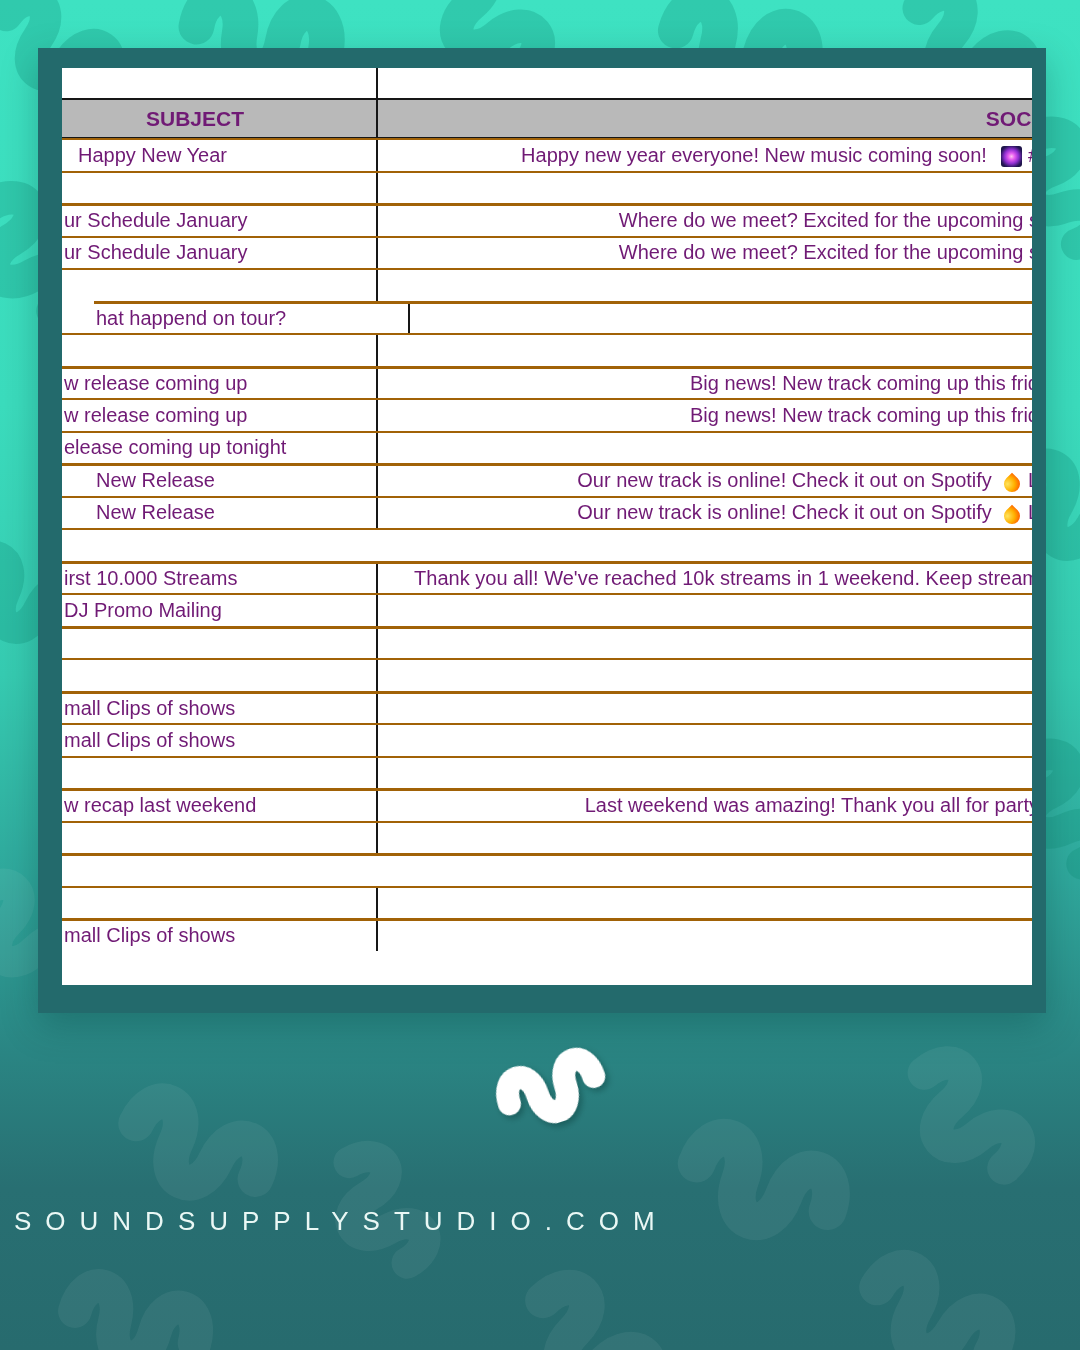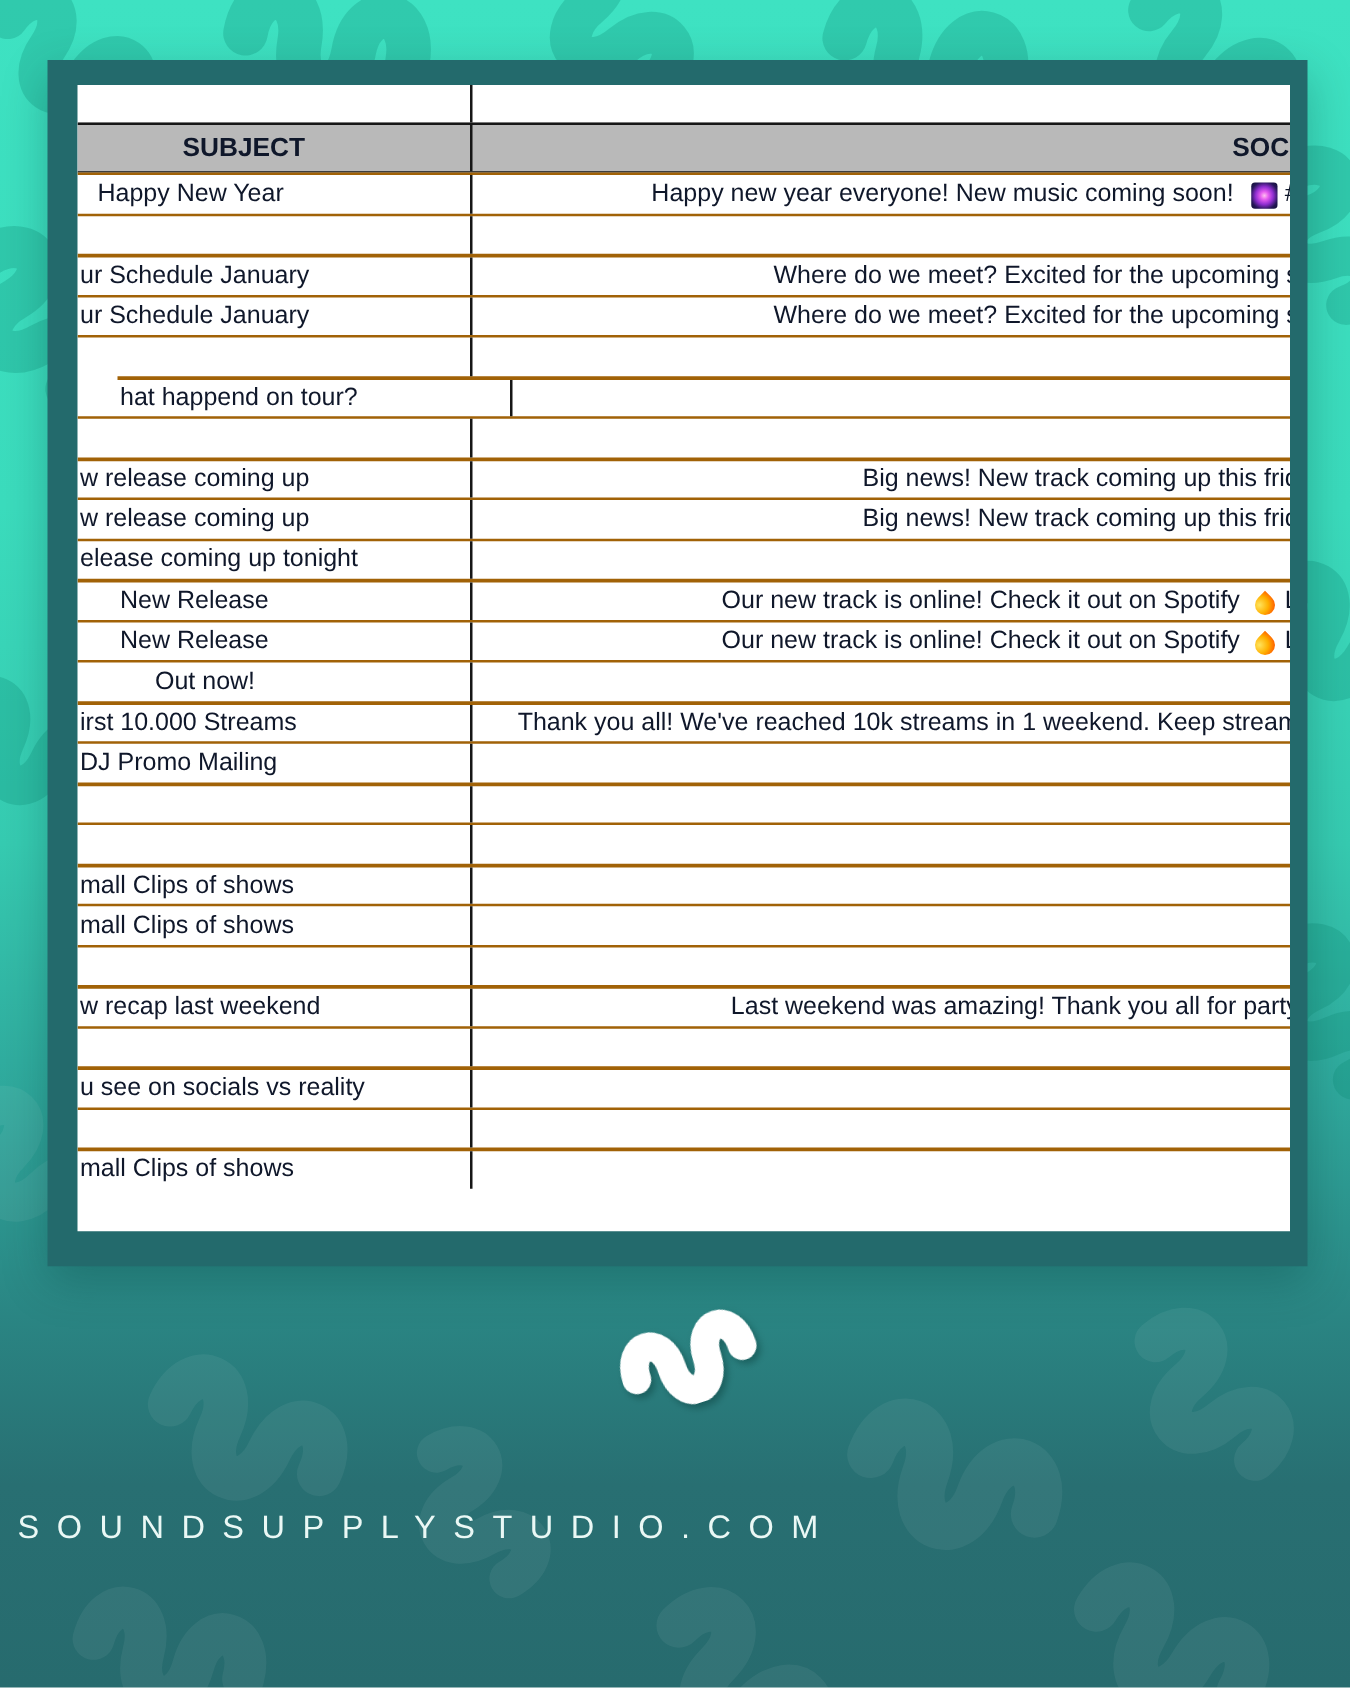--- a/index.html
+++ b/index.html
@@ -11,21 +11,21 @@
   .pattern{position:absolute;inset:0;z-index:0;}
   .pattern svg{position:absolute;overflow:visible;}
 
   
   .card{
     position:absolute;left:38px;top:48px;width:1008px;height:965px;
     background:#236a6c;z-index:2;box-shadow:0 12px 34px rgba(0,45,45,.28);
   }
   .tablewrap{
     position:absolute;left:24px;top:20px;width:970px;height:917px;
-    background:#ffffff;overflow:hidden;color:#0f172a;
+    background:#ffffff;overflow:hidden;color:#701a75;
   }
   .trow{display:flex;box-sizing:border-box;border-top:2px solid #a16207;height:32.5px;}
   .trow.toprow{border-top:none;height:30px;}
   .trow.headrow{height:40px;background:#b9b9b9;border-top:2px solid #161616;border-bottom:1px solid #161616;font-weight:bold;}
   .cell{box-sizing:border-box;display:flex;align-items:center;overflow:hidden;white-space:nowrap;}
   .subj{width:316px;border-right:2px solid #161616;font-size:20px;padding-left:2px;flex:none;}
   .soc{flex:1;justify-content:flex-end;font-size:20px;}
   .soc .socinner{display:flex;align-items:flex-end;transform:translateX(7px);}
   .headrow .subj{justify-content:center;font-size:21px;}
   .headrow .soc{justify-content:flex-end;font-size:21px;}
@@ -202,21 +202,20 @@
           <div class="cell subj" style="padding-left: 34px;">New Release</div>
           <div class="cell soc">
             <span class="socinner">
               <span>Our new track is online! Check it out on Spotify</span>
               <span class="emoji fire"></span>
               <span>L</span>
             </span>
           </div>
         </div>
         <div class="trow">
-          <div class="cell subj" style="padding-left: 62px;">Out now!</div>
           <div class="cell soc"></div>
         </div>
         <div class="trow" style="border-top-width: 3px;">
           <div class="cell subj">irst 10.000 Streams</div>
           <div class="cell soc">
             <span class="socinner">
               <span>Thank you all! We've reached 10k streams in 1 weekend. Keep stream</span>
             </span>
           </div>
         </div>
@@ -250,21 +249,20 @@
             <span class="socinner">
               <span>Last weekend was amazing! Thank you all for party</span>
             </span>
           </div>
         </div>
         <div class="trow">
           <div class="cell subj"></div>
           <div class="cell soc"></div>
         </div>
         <div class="trow" style="border-top-width: 3px;">
-          <div class="cell subj">u see on socials vs reality</div>
           <div class="cell soc"></div>
         </div>
         <div class="trow">
           <div class="cell subj"></div>
           <div class="cell soc"></div>
         </div>
         <div class="trow" style="border-top-width: 3px;">
           <div class="cell subj">mall Clips of shows</div>
           <div class="cell soc"></div>
         </div>

